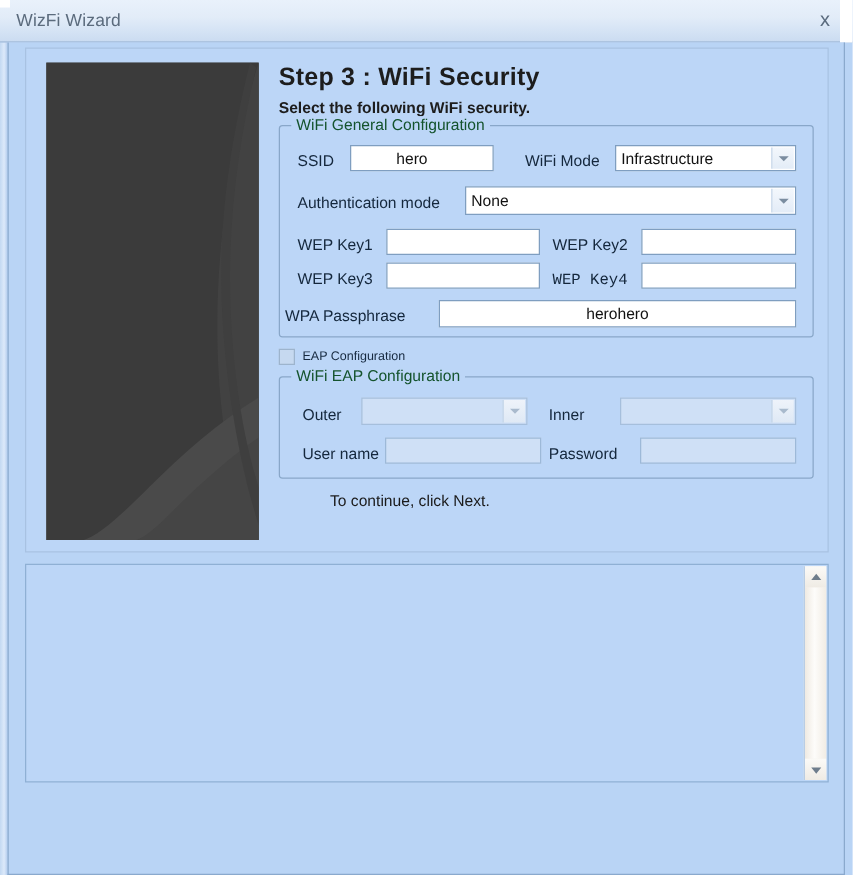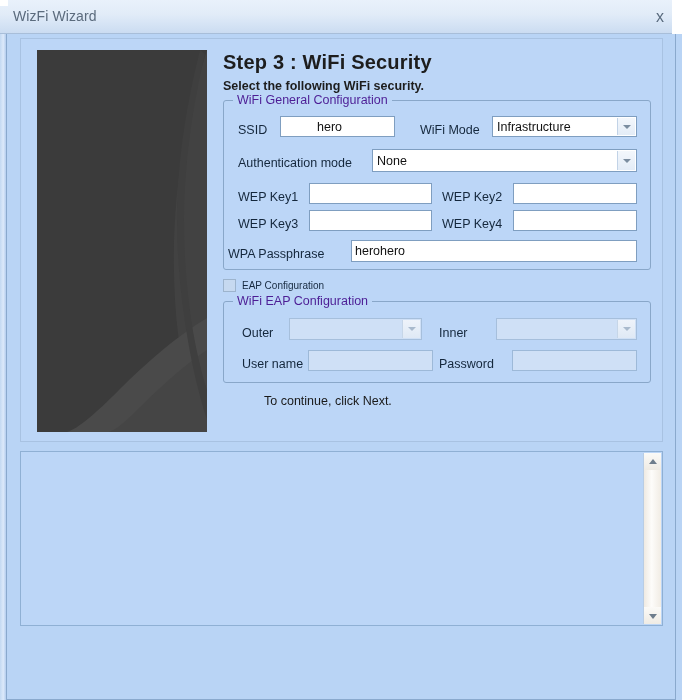--- a/index.html
+++ b/index.html
@@ -134,21 +134,21 @@
     border-radius: 3px;
     background: transparent;
     box-sizing: border-box;
   }
   .group-title {
     position: absolute;
     top: -8px; left: 9px;
     padding: 0 4px;
     background: #bcd6f7;
     font-size: 12.5px;
-    color: #4c1d95;
+    color: #14532d;
     white-space: nowrap;
   }
 
   #grp-general {
     width: 428px;
     height: 170px;
   }
   #grp-eap {
     width: 428px;
     height: 82px;
@@ -398,29 +398,29 @@
           <div class="row" style="left:218px; top:86px;">
             <span class="lbl">WEP Key2</span>
           </div>
           <input class="tinput" type="text" style="position: absolute; left: 289px; top: 82px; width: 124px; height: 21px;" value="">
 
           <div class="row" style="left:14px; top:113px;">
             <span class="lbl">WEP Key3</span>
           </div>
           <input class="tinput" type="text" style="position: absolute; left: 85px; top: 109px; width: 123px; height: 21px;" value="">
 
-          <div class="row" style="left:218px; top:113px;">
+          <div class="row" style="left:218px; top:113px;font-family:Liberation Mono, monospace;">
             <span class="lbl">WEP Key4</span>
           </div>
           <input class="tinput" type="text" style="position: absolute; left: 289px; top: 109px; width: 124px; height: 21px;" value="">
 
           <div class="row" style="left:4px; top:143px;">
             <span class="lbl">WPA Passphrase</span>
           </div>
-          <input class="tinput" type="text" style="position: absolute; left: 127px; top: 139px; width: 286px; height: 22px;" value="herohero">
+          <input class="tinput" type="text" style="position: absolute; left: 127px; top: 139px; width: 286px; height: 22px; text-align: center;" value="herohero">
         </div>
 
         <div id="eap-check-row">
           <span class="checkbox"></span>
           <span id="eap-check-label">EAP Configuration</span>
         </div>
 
         <div class="groupbox" id="grp-eap">
           <div class="group-title">WiFi EAP Configuration</div>
 

